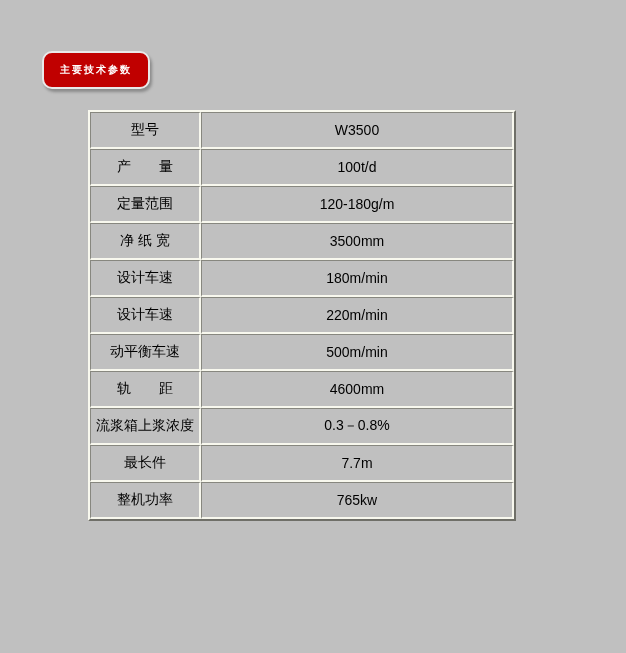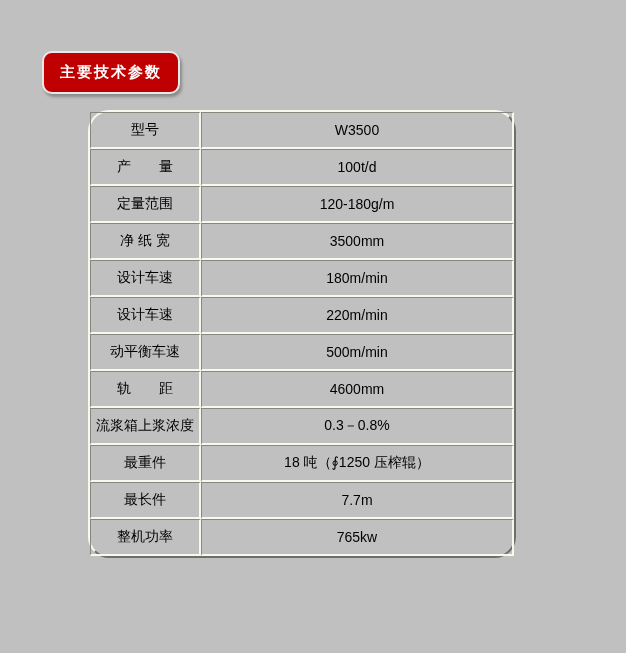--- a/index.html
+++ b/index.html
@@ -14,21 +14,21 @@
     background: #c0c0c0;
     font-family: "Liberation Sans", "DejaVu Sans", sans-serif;
     overflow: hidden;
   }
   .badge {
     position: absolute;
     left: 42px;
     top: 51px;
     background: #c00000;
     color: #ffffff;
-    font-size: 15px;
+    font-size: 10px;
     font-weight: bold;
     letter-spacing: 2px;
     padding: 10px 16px;
     border: 2px solid #e9e9e9;
     border-radius: 10px;
     box-shadow: 2px 3px 3px #8a8a8a;
     white-space: nowrap;
   }
   table.specs {
     position: absolute;
@@ -36,21 +36,20 @@
     top: 110px;
     width: 428px;
     table-layout: fixed;
     border-collapse: separate;
     border-spacing: 0;
     background: #c0c0c0;
     border-top: 2px solid #f8f8ee;
     border-left: 2px solid #f8f8ee;
     border-right: 2px solid #6f6f68;
     border-bottom: 2px solid #6f6f68;
-    border-radius: 21px;
   }
   table.specs col.c1 { width: 111px; }
   table.specs td {
     height: 34px;
     padding: 0 2px;
     text-align: center;
     vertical-align: middle;
     font-size: 14px;
     color: #000000;
     border-top: 1px solid #87877f;
@@ -107,24 +106,20 @@
       </tr>
         <tr style="">
         <td>轨　　距</td>
         <td>4600mm</td>
       </tr>
         <tr style="">
         <td>流浆箱上浆浓度</td>
         <td>0.3－0.8%</td>
       </tr>
         <tr style="">
-        <td>最重件</td>
-        <td>18 吨（∮1250 压榨辊）</td>
-      </tr>
-        <tr style="">
         <td>最长件</td>
         <td>7.7m</td>
       </tr>
         <tr style="">
         <td>整机功率</td>
         <td>765kw</td>
       </tr>
       </tbody>
   </table>
 

